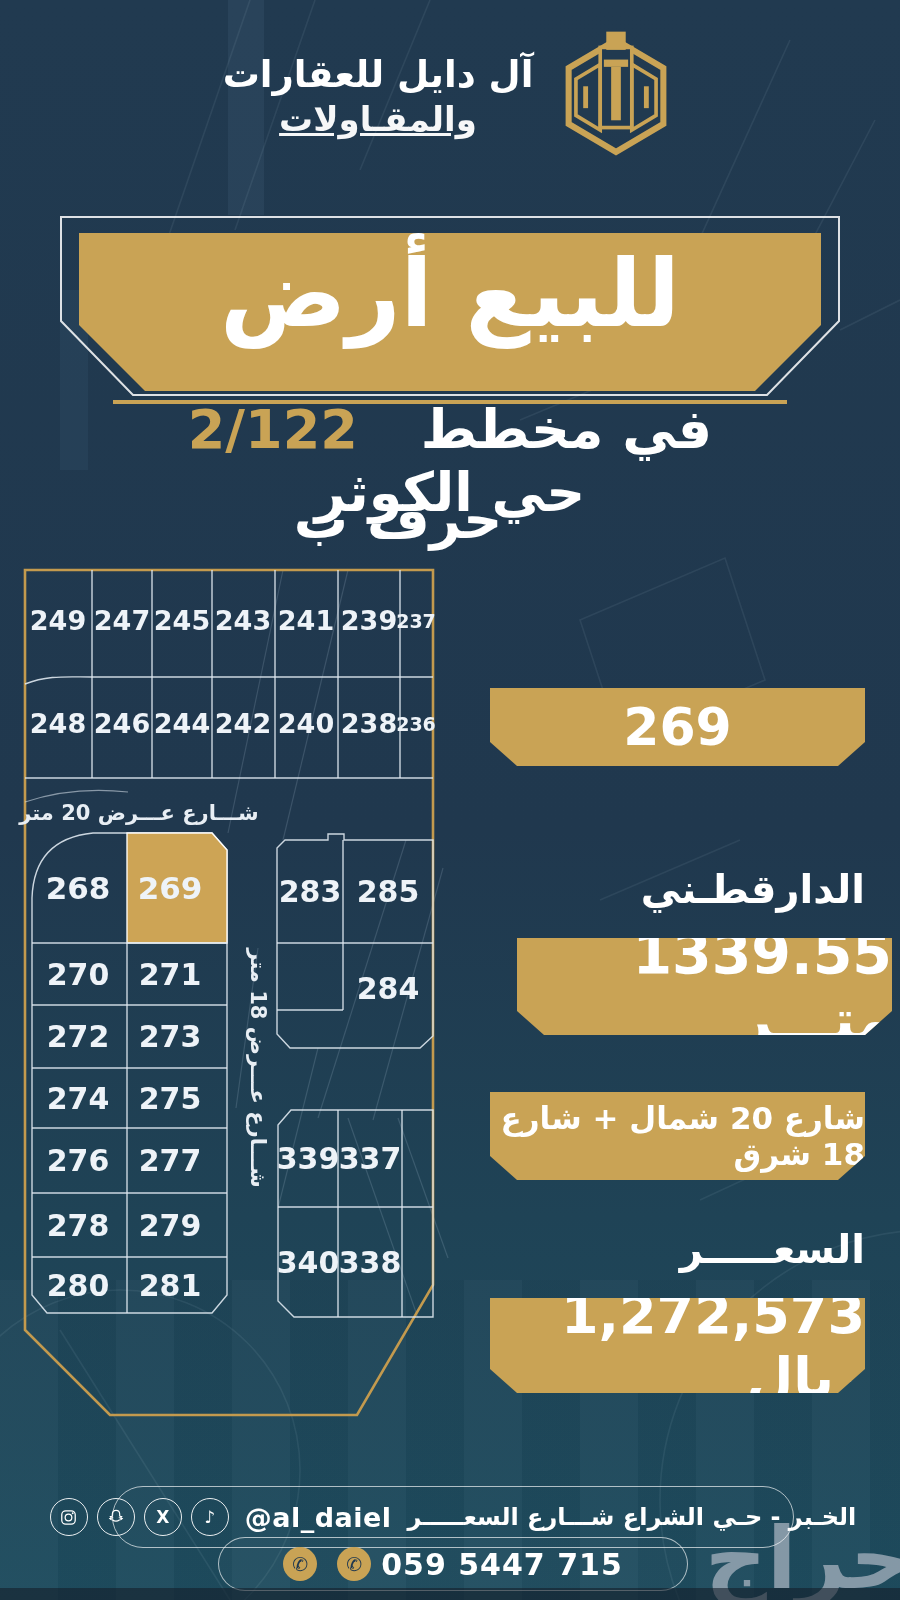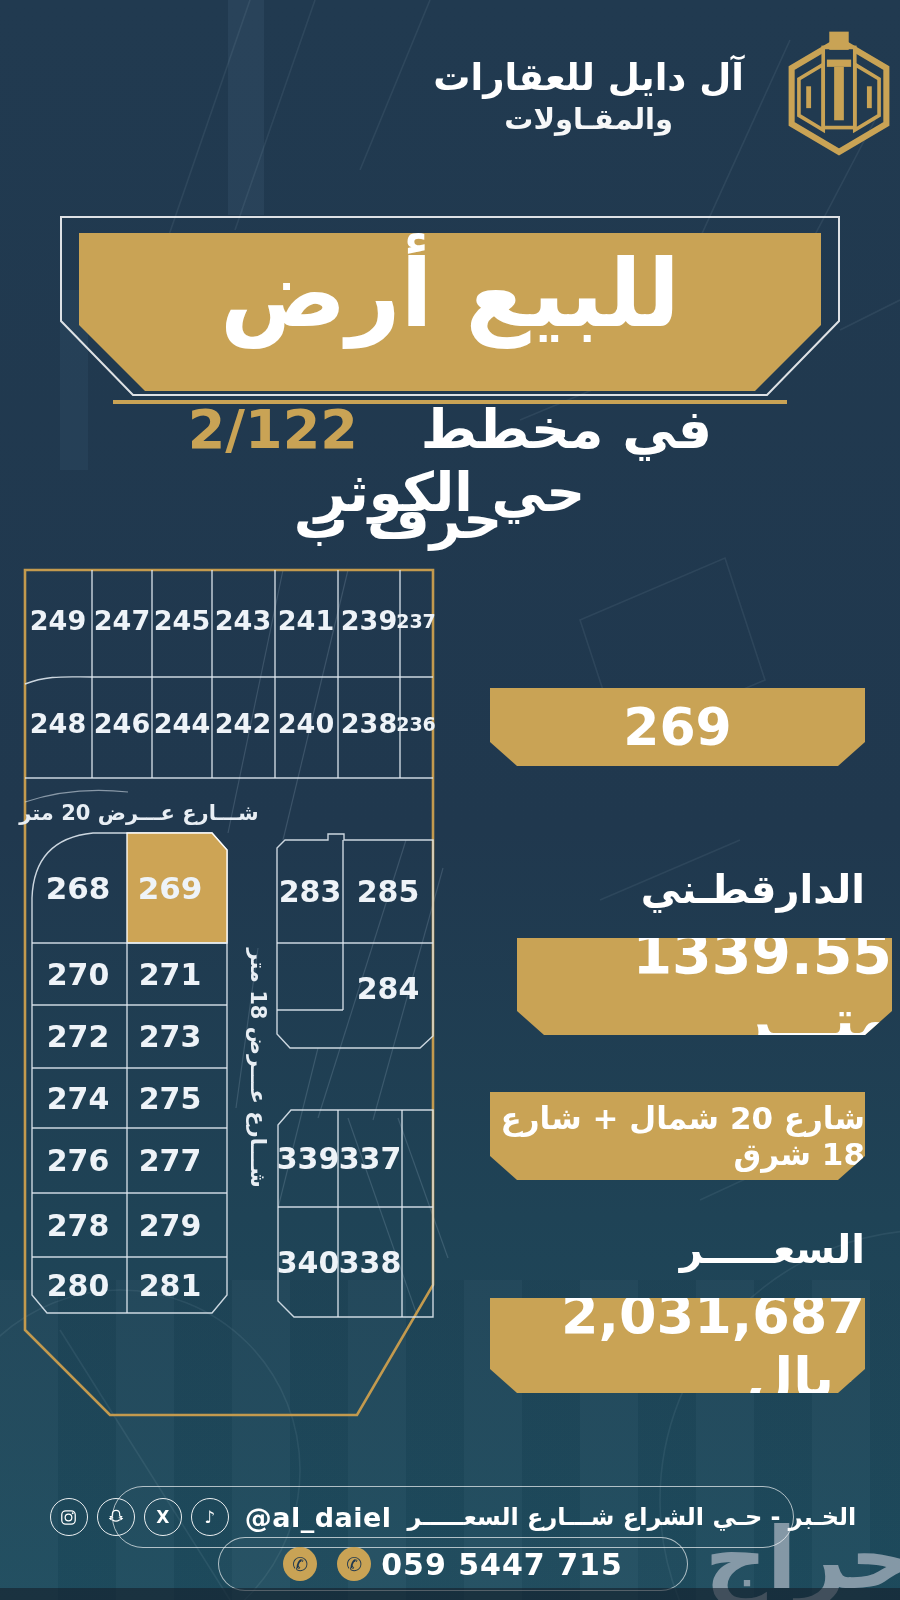--- a/index.html
+++ b/index.html
@@ -9,24 +9,24 @@
     font-family:"DejaVu Sans",sans-serif;color:#fff;
   }
   .abs{position:absolute;}
   
   #bg-pattern{left:0;top:0;width:900px;height:1600px;pointer-events:none;}
   #stripes{left:0;top:1280px;width:900px;height:320px;
     background:repeating-linear-gradient(90deg,rgba(255,255,255,0.025) 0 58px,rgba(0,0,0,0.025) 58px 116px);
     pointer-events:none;}
   #bottom-bar{left:0;top:1588px;width:900px;height:12px;background:rgba(20,30,42,.6);}
   
-  #brand{top:28px;left:0;width:900px;display:flex;align-items:center;gap:34px;direction:rtl;}
+  #brand{top:28px;left:0;width:900px;display:flex;justify-content:center;align-items:center;gap:22px;direction:rtl;}
   #brand-text{text-align:center;line-height:1.25;}
   #brand-line1{font-size:37px;font-weight:bold;letter-spacing:.5px;}
-  #brand-line2{font-size:29px;font-weight:bold;opacity:.96;}
+  #brand-line2{font-size:34px;font-weight:bold;opacity:.96;text-decoration:underline;}
   
   #banner{left:55px;top:203px;width:790px;height:208px;}
   #banner-title{left:55px;top:218px;width:790px;height:150px;display:flex;align-items:center;justify-content:center;
     font-size:94px;font-weight:bold;color:#fff;direction:rtl;}
   
   #subtitle1{top:398px;left:0;width:900px;text-align:center;direction:rtl;font-size:54px;font-weight:bold;}
   #subtitle1 .seg{display:inline-block;margin:0 22px;}
   .gold-text{color:#c9a355;text-align:right;}
   #subtitle2{top:488px;left:0;width:796px;text-align:center;direction:rtl;font-size:54px;font-weight:bold;}
   
@@ -217,21 +217,21 @@
   </svg>
 
   <div class="abs gold-box" id="plot-number-box">269</div>
 
   <div class="abs detail-heading" id="area-heading">الدارقطـني</div>
   <div class="abs gold-box" id="area-box">1339.55 متـــر</div>
 
   <div class="abs gold-box" id="streets-box">شارع 20 شمال + شارع 18 شرق</div>
 
   <div class="abs detail-heading" id="price-heading">السعـــــر</div>
-  <div class="abs gold-box" id="price-box">2,031,687 ريال</div>
+  <div class="abs gold-box" id="price-box">1,272,573 ريال</div>
 
   <div id="watermark" class="abs">حراج</div>
 
   <div id="pill-contact" class="abs pill">
     <span id="footer-address">الخـبر - حـي الشراع شـــارع السعـــــر</span>
     <span id="footer-handle">@al_daiel</span>
     <span id="social-row">
       <span class="social-circle">♪</span>
       <span class="social-circle">X</span>
       <span class="social-circle">

